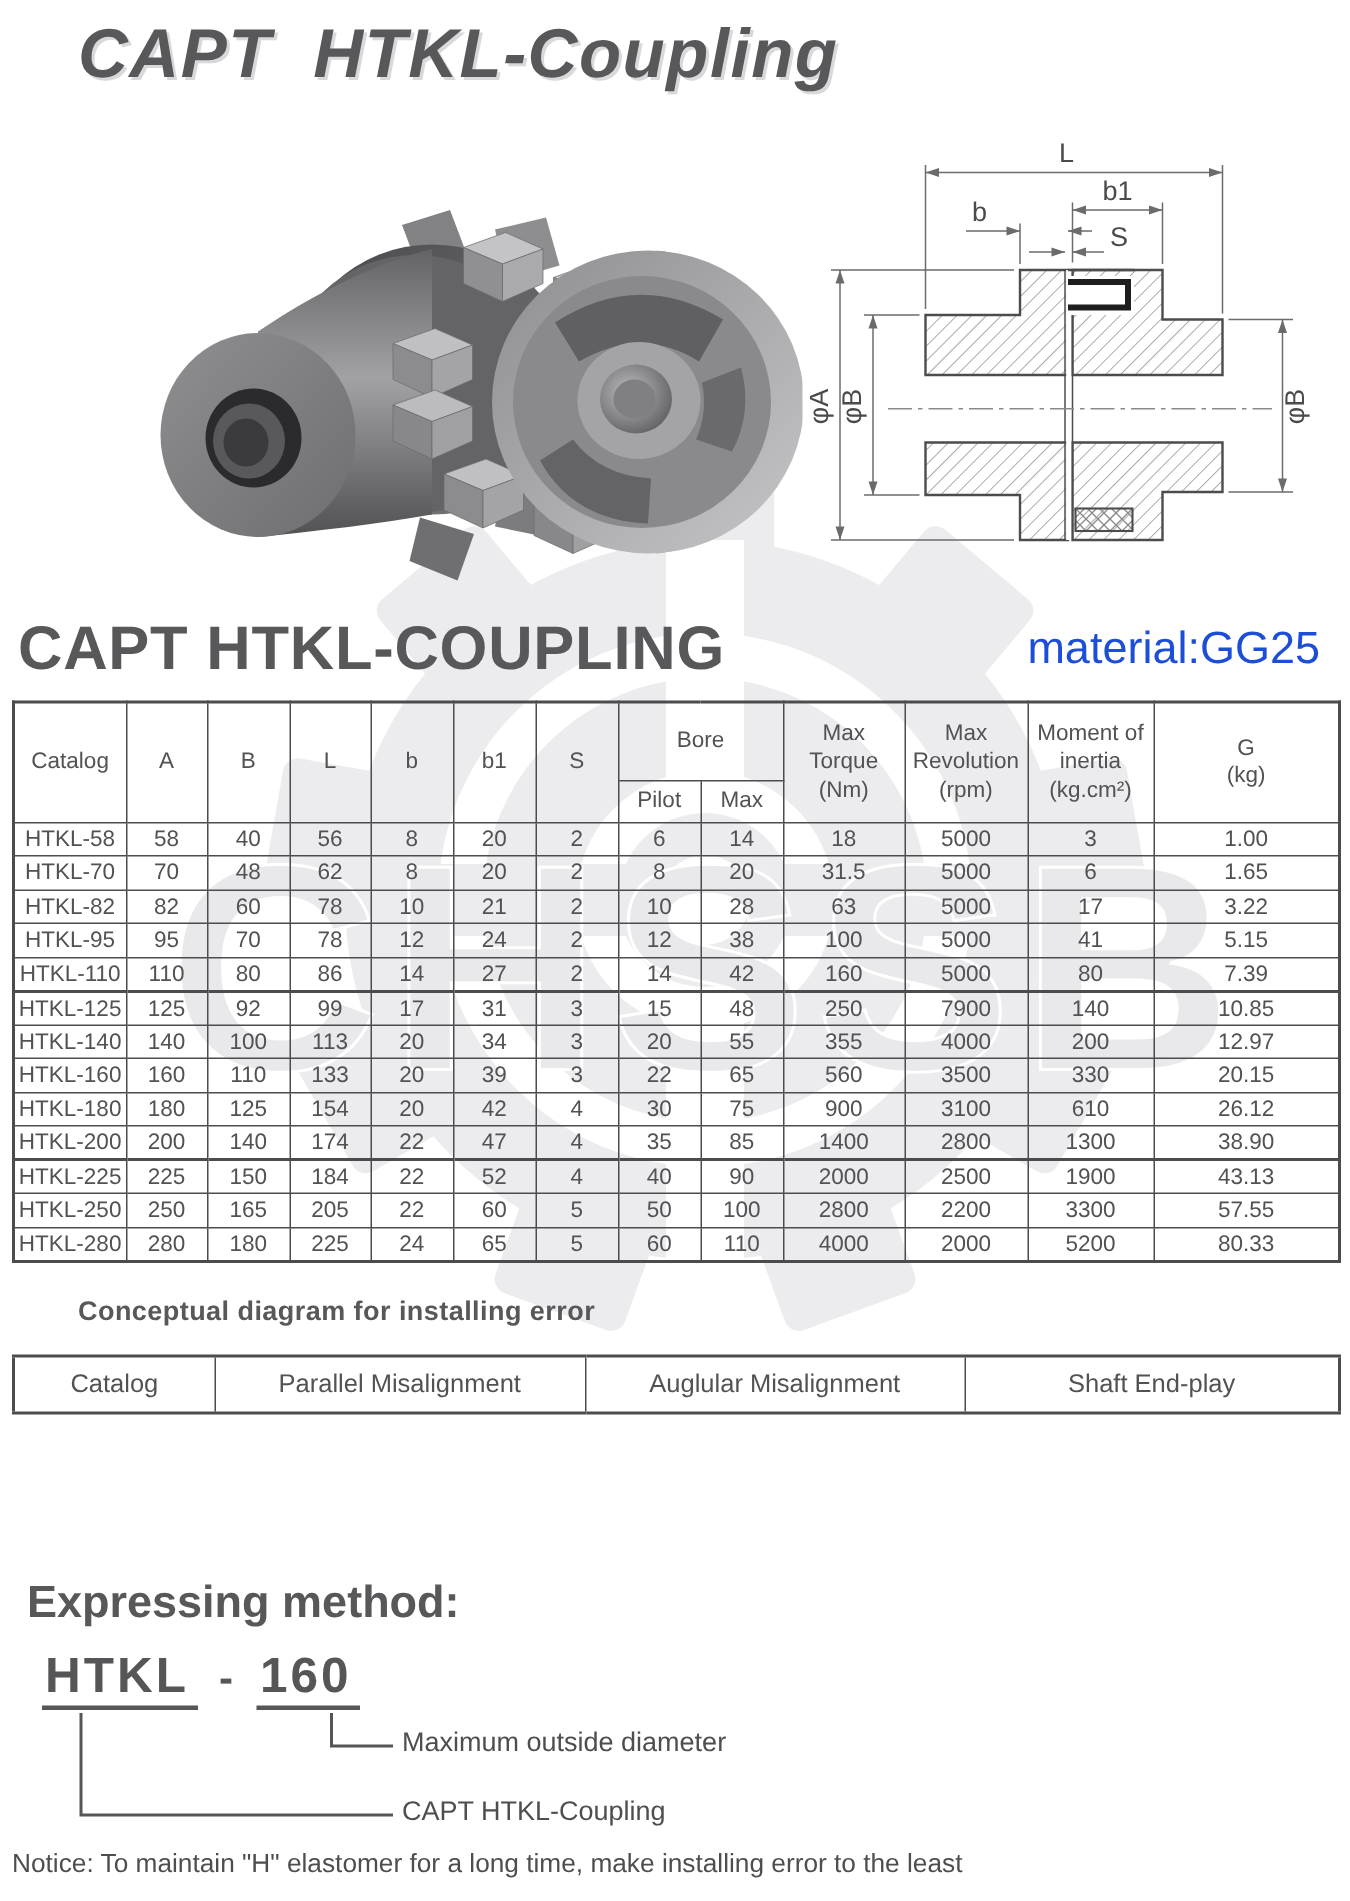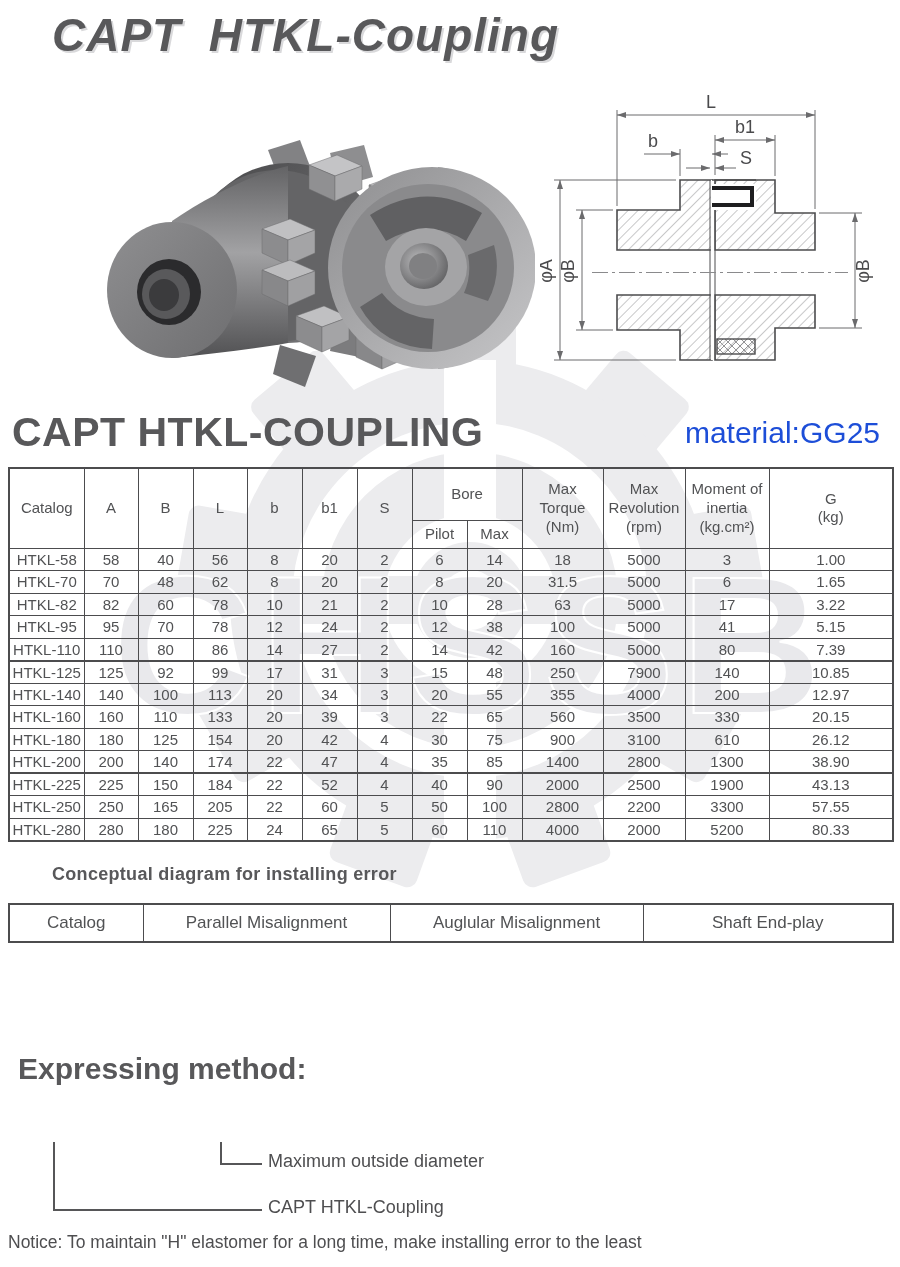--- a/index.html
+++ b/index.html
@@ -538,20 +538,25 @@
       <th>Auglular Misalignment</th>
       <th>Shaft End-play</th>
     </tr>
   </thead>
   <tbody>
     </tbody>
 </table>
 
 <div id="express-heading" class="abs fg">Expressing method:</div>
 <div id="express-block" class="abs fg">
+  <div id="express-code">
+    <span class="u">HTKL</span>
+    <span class="sep">-</span>
+    <span class="u">160</span>
+  </div>
   <svg id="express-lines" class="abs" width="240" height="95" viewBox="0 0 240 95">
     <path d="M193,0 V22 H234" fill="none" stroke="#565658" stroke-width="2"></path>
     <path d="M26,0 V68 H234" fill="none" stroke="#565658" stroke-width="2"></path>
   </svg>
   <div id="callout-diameter" class="callout">Maximum outside diameter</div>
   <div id="callout-name" class="callout">CAPT HTKL-Coupling</div>
 </div>
 
 <div id="notice" class="abs fg">Notice: To maintain "H" elastomer for a long time, make installing error to the least</div>
 

